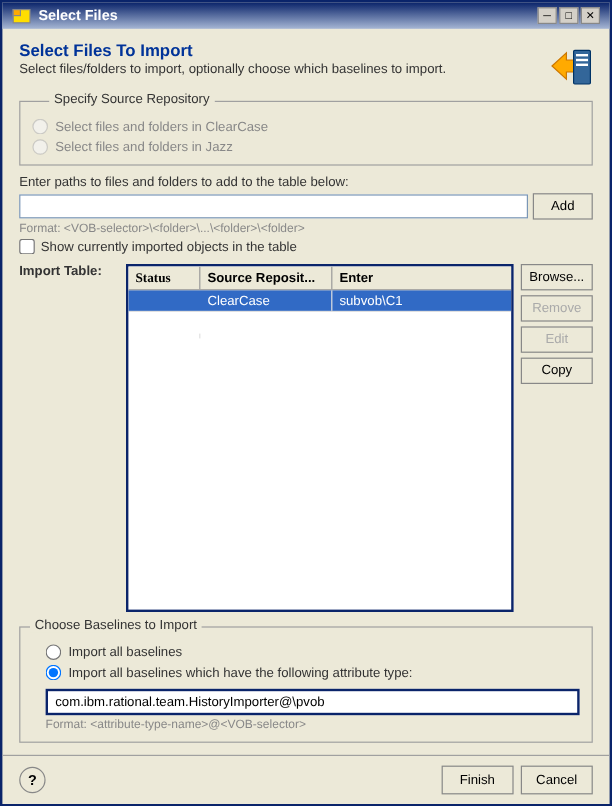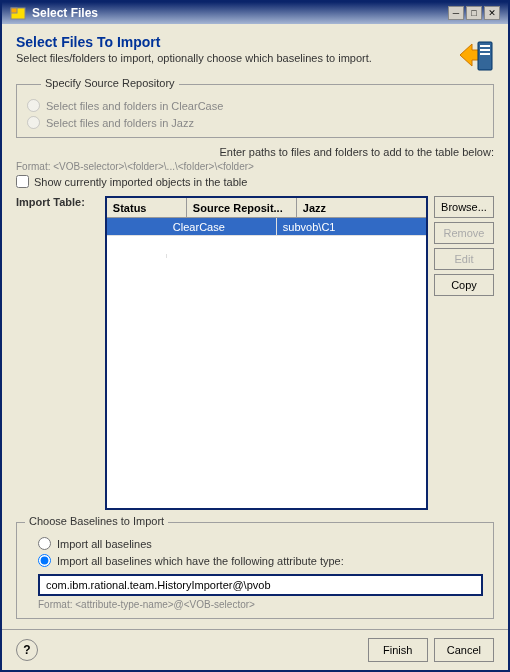--- a/index.html
+++ b/index.html
@@ -101,21 +101,20 @@
       margin: 0;
     }
     .radio-label {
       font-size: 11px;
       color: #888;
     }
     .label-text {
       font-size: 11px;
       color: #333;
       margin-bottom: 3px;
-      text-align: right;
     }
     .input-row {
       display: flex;
       gap: 4px;
       align-items: center;
     }
     .text-input {
       flex: 1;
       height: 20px;
       border: 1px solid #7a96b6;
@@ -175,21 +174,21 @@
     }
     .th {
       font-size: 11px;
       font-weight: bold;
       padding: 2px 6px;
       border-right: 1px solid #999;
       display: flex;
       align-items: center;
     }
     .th:last-child { border-right: none; }
-    .th-status { width: 80px; }
+    .th-status { width: 60px; font-family: Liberation Serif, serif; }
     .th-source { width: 110px; }
     .th-path { flex: 1; }
     .table-body { }
     .table-row {
       display: flex;
       height: 18px;
       border-bottom: 1px solid #e0e0e0;
     }
     .table-row.selected {
       background: #316ac5;
@@ -349,35 +348,39 @@
         <span class="radio-label">Select files and folders in ClearCase</span>
       </div>
       <div class="radio-row">
         <input type="radio" name="source" disabled="" style="">
         <span class="radio-label">Select files and folders in Jazz</span>
       </div>
     </div>
 
     <div>
       <div class="label-text">Enter paths to files and folders to add to the table below:</div>
+      <div class="input-row">
+        <input type="text" class="text-input" style="">
+        <button class="btn">Add</button>
+      </div>
       <div class="format-text">Format: &lt;VOB-selector&gt;\&lt;folder&gt;\...\&lt;folder&gt;\&lt;folder&gt;</div>
       <div class="checkbox-row">
         <input type="checkbox" style="">
         <span class="checkbox-label">Show currently imported objects in the table</span>
       </div>
     </div>
 
     <div style="flex:1; display:flex; flex-direction:row;gap:20px;">
       <div class="import-table-label">Import Table:</div>
       <div class="table-area">
         <div class="table-wrapper">
           <div class="table-header">
             <div class="th th-status">Status</div>
             <div class="th th-source">Source Reposit...</div>
-            <div class="th th-path">Jazz</div>
+            <div class="th th-path">Enter</div>
           </div>
           <div class="table-body">
             <div class="table-row selected">
               <div class="td td-status">New</div>
               <div class="td td-source">ClearCase</div>
               <div class="td td-path">subvob\C1</div>
             </div>
           </div>
         </div>
         <div class="table-buttons">

